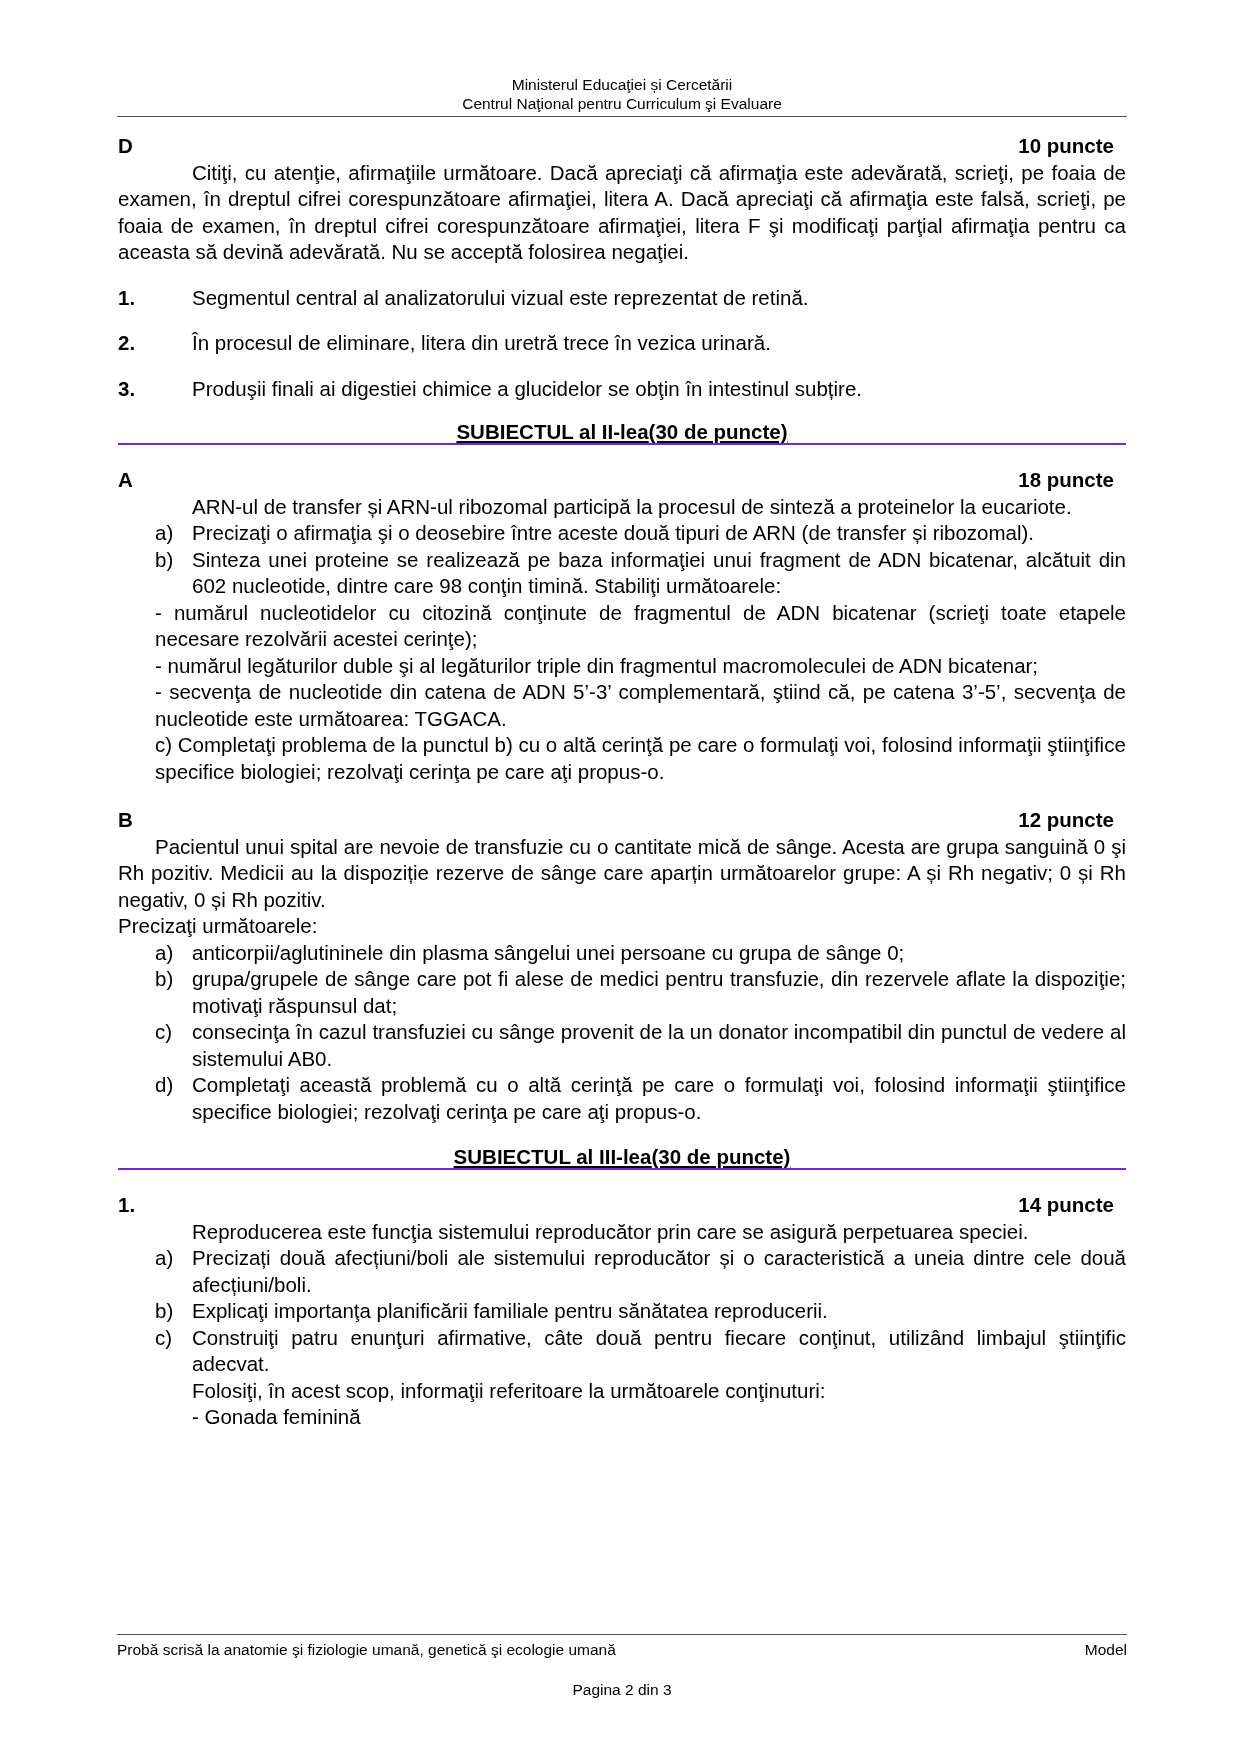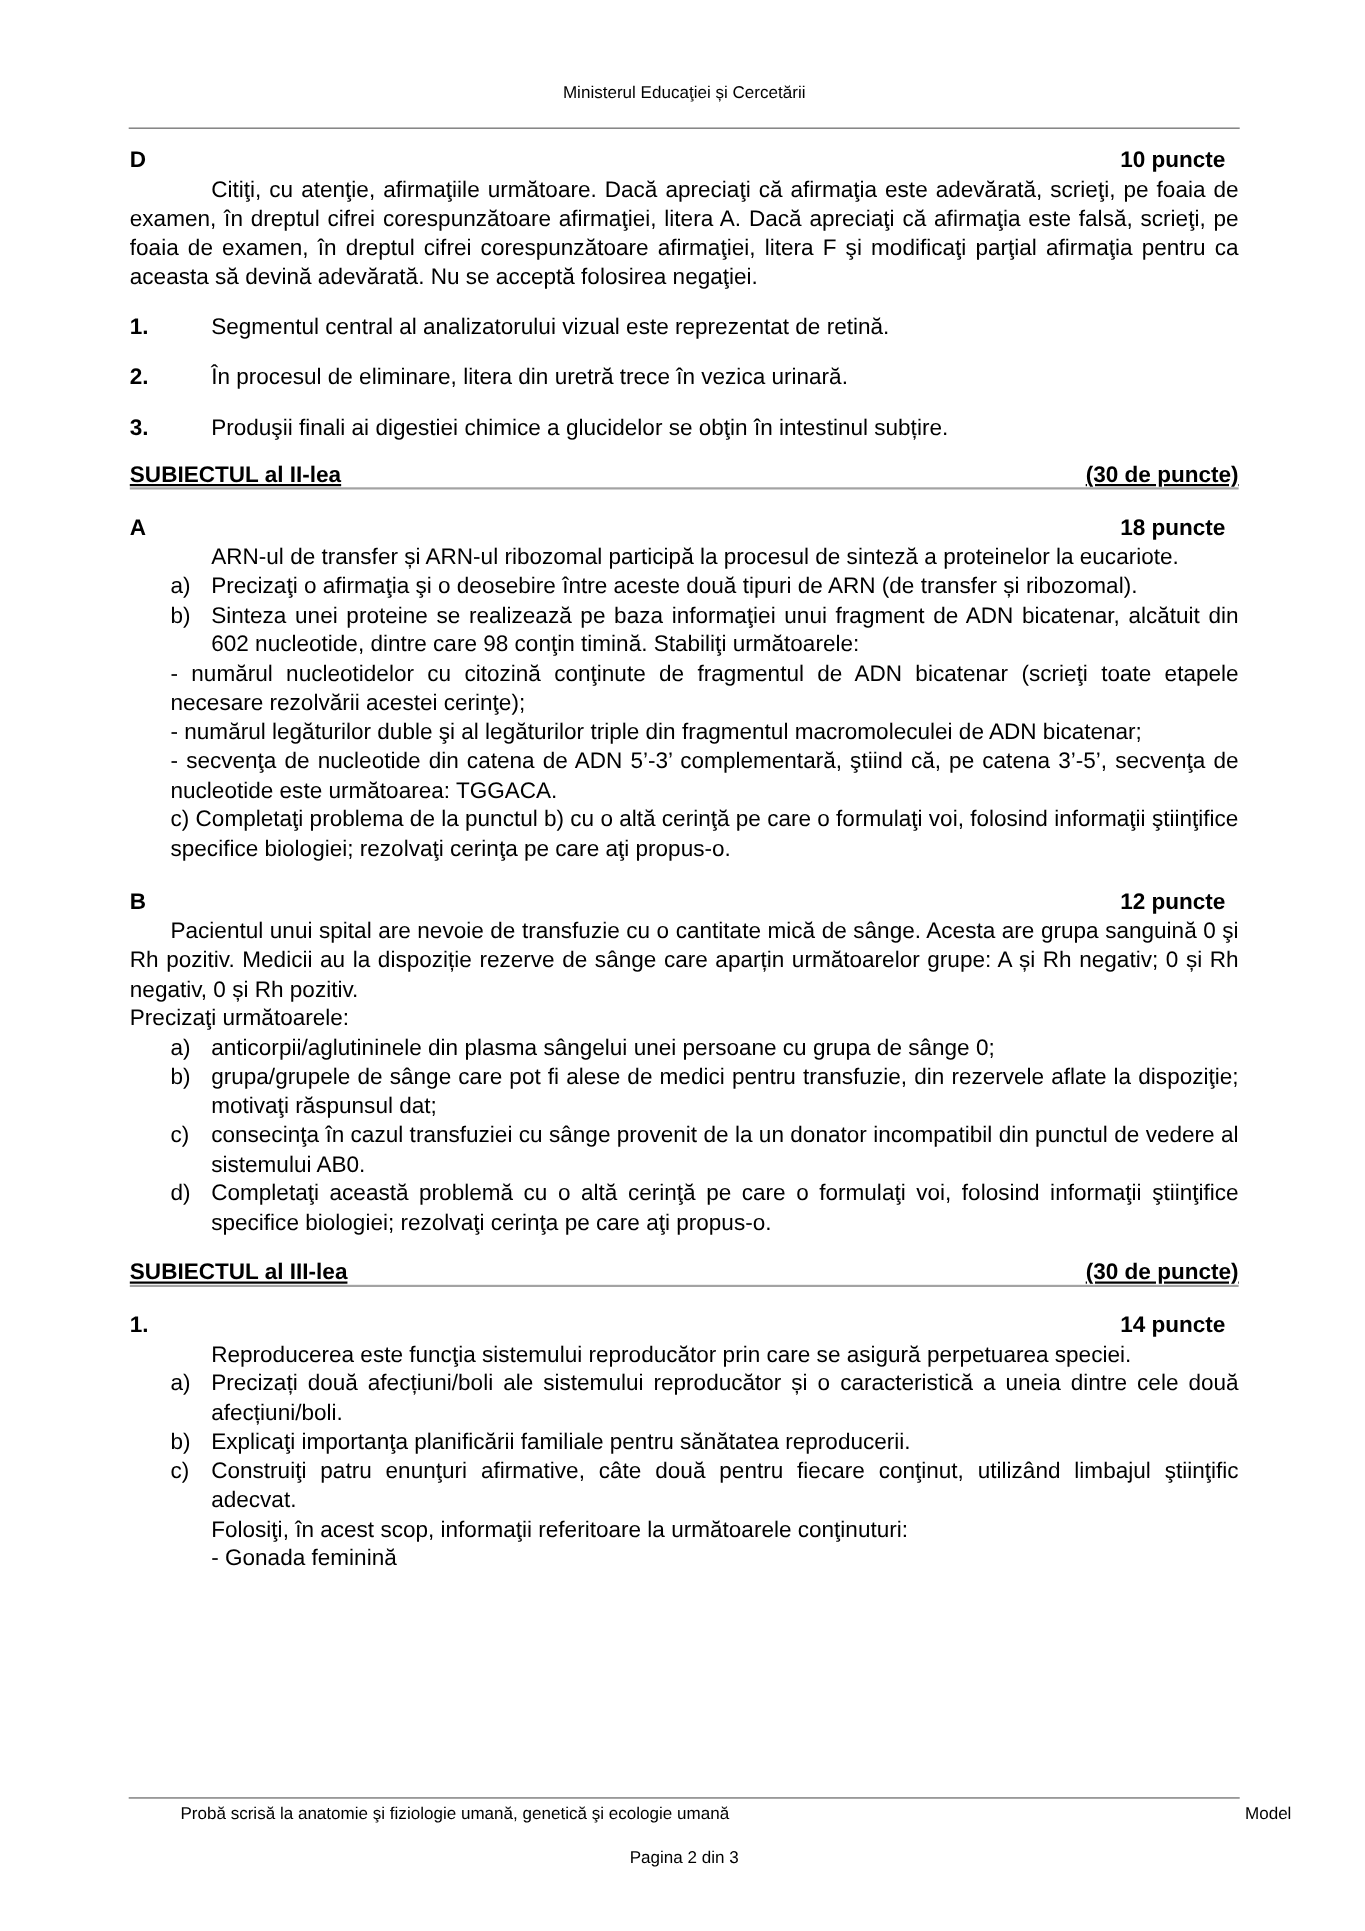--- a/index.html
+++ b/index.html
@@ -6,39 +6,40 @@
   body { width: 1241px; height: 1755px; position: relative; overflow: hidden; color: #000; font-family: "Liberation Sans", sans-serif; }
   .page { position: absolute; left: 0; top: 15px; width: 1241px; height: 1755px; }
   .header { position: absolute; left: 117px; top: 60px; width: 1010px; text-align: center; font-size: 15.5px; line-height: 19px; }
   .header-rule { position: absolute; left: 117px; top: 101px; width: 1010px; border-top: 1.5px solid #555; }
   .content { position: absolute; left: 118px; top: 118px; width: 1008px; font-size: 20.5px; line-height: 26.5px; }
   .sec-head { display: flex; justify-content: space-between; font-weight: bold; padding-right: 12px; }
   .just { text-align: justify; }
   .indent-first { text-indent: 74px; }
   .num-item { display: flex; margin-top: 19px; }
   .num-item .num { width: 74px; font-weight: bold; flex: none; }
-  .subject-title { display: flex; justify-content: space-between; font-weight: bold; border-bottom: 2px solid #a3a3a3; margin-top: 18px; line-height: 23px; }
+  .subject-title { display: flex; justify-content: center; font-weight: bold; border-bottom: 2px solid #6d28d9; margin-top: 18px; line-height: 23px; }
   .subject-title span { text-decoration: underline; }
   .lettered { display: flex; padding-left: 37px; }
   .lettered .lt { width: 37px; flex: none; }
   .lettered .tx { flex: 1; text-align: justify; }
   .dash-block { text-align: justify; padding-left: 37px; }
   .para-indent { padding-left: 37px; }
   .sub-indent { padding-left: 74px; }
   .footer-rule { position: absolute; left: 117px; top: 1619px; width: 1010px; border-top: 1.5px solid #555; }
-  .footer { position: absolute; left: 117px; top: 1626px; width: 1010px; display: flex; justify-content: space-between; font-size: 15.5px; margin-left: 47px; }
+  .footer { position: absolute; left: 117px; top: 1626px; width: 1010px; display: flex; justify-content: space-between; font-size: 15.5px; }
   .page-num { position: absolute; left: 117px; top: 1666px; width: 1010px; text-align: center; font-size: 15.5px; }
 </style>
 </head>
 <body>
 
 <div class="page">
 
   <div class="header">
     <div>Ministerul Educaţiei și Cercetării</div>
+    <div>Centrul Naţional pentru Curriculum şi Evaluare</div>
   </div>
   <div class="header-rule"></div>
 
   <div class="content">
 
     <div class="sec-head">
       <span>D</span>
       <span>10 puncte</span>
     </div>
     <div class="just indent-first">Citiţi, cu atenţie, afirmaţiile următoare. Dacă apreciaţi că afirmaţia este adevărată, scrieţi, pe foaia de examen, în dreptul cifrei corespunzătoare afirmaţiei, litera A. Dacă apreciaţi că afirmaţia este falsă, scrieţi, pe foaia de examen, în dreptul cifrei corespunzătoare afirmaţiei, litera F şi modificaţi parţial afirmaţia pentru ca aceasta să devină adevărată. Nu se acceptă folosirea negaţiei.</div>

